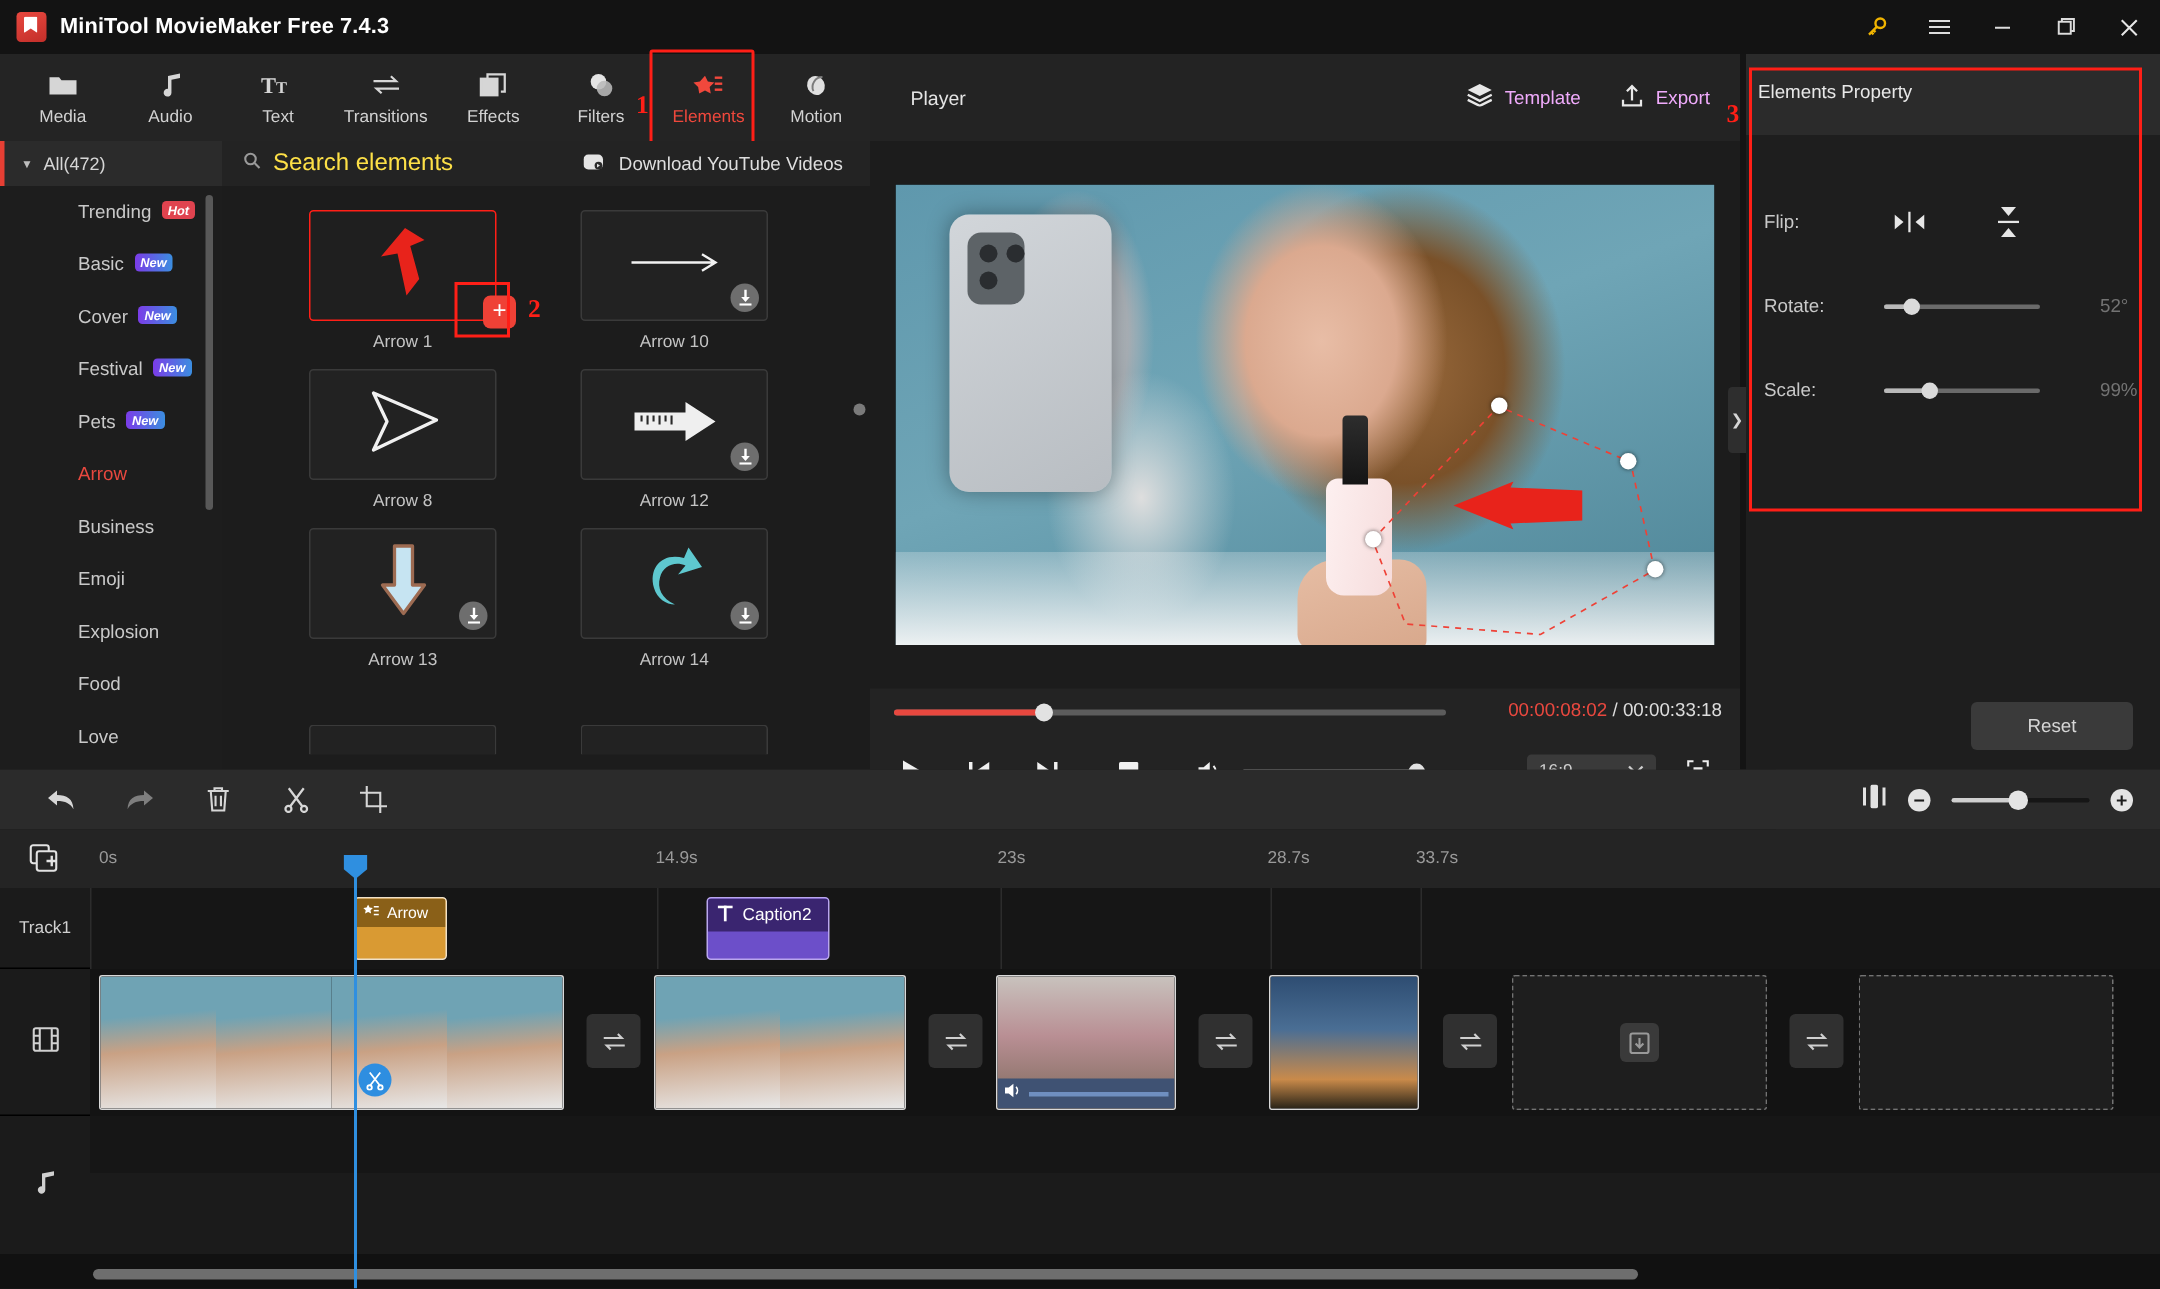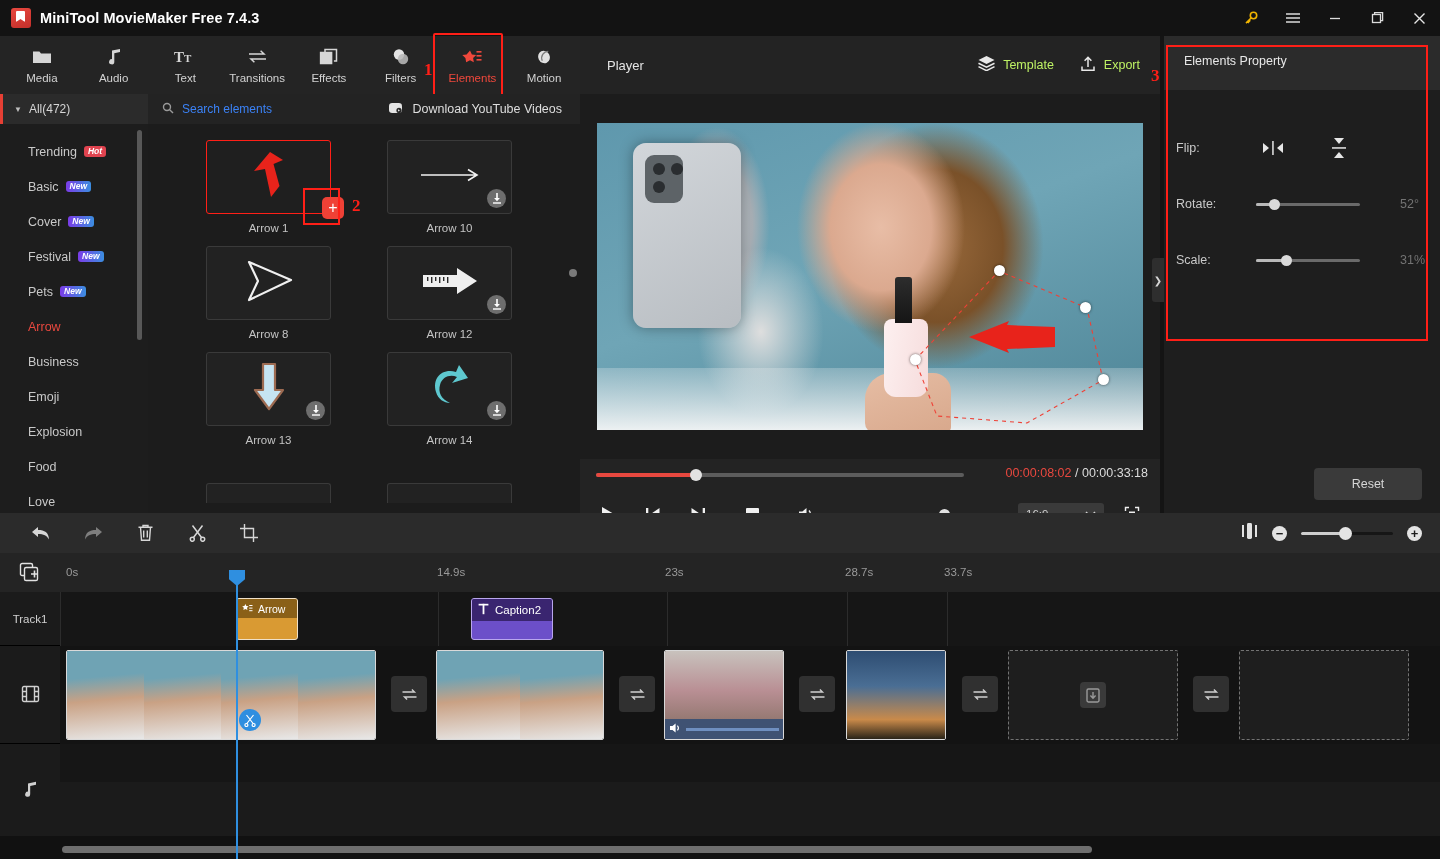--- a/index.html
+++ b/index.html
@@ -71,42 +71,42 @@
   .cat-all {
     height: 30px; background: #2b2b2b; display: flex; align-items: center;
     color: #d6d6d6; font-size: 12px; padding-left: 14px; position: relative;
   }
   .cat-all::before {
     content: ""; position: absolute; left: 0; top: 0; width: 3px; height: 30px; background: #e63f34;
   }
   .caret { display:inline-block; margin-right: 7px; font-size: 8px; color: #bdbdbd; }
   .cat-list { padding-top: 10px; }
   .cat {
-    height: 35px; display: flex; align-items: center; padding-left: 28px;
+    height: 35px; display: flex; align-items: flex-start; padding-left: 52px;
     color: #c9c9c9; font-size: 12.5px; gap: 7px;
   }
   .cat.sel { color: #e8483f; }
   .badge {
     font-size: 8.5px; font-weight: bold; color: #fff; border-radius: 3px;
     padding: 1.5px 4px; line-height: 1; font-style: italic;
   }
   .badge.hot { background: #e0434f; }
   .badge.new { background: linear-gradient(90deg,#7b3ce8,#3b8ee0); }
   .cat-scroll {
     position: absolute; right: 6px; top: 36px; width: 5px; height: 210px;
     background: #585858; border-radius: 3px;
   }
 
   
   .elempanel { position: absolute; top: 94px; left: 148px; width: 432px; height: 419px; background: #1c1c1c; }
   .searchbar {
     height: 30px; background: #232323; display: flex; align-items: center; gap: 8px;
     padding: 0 14px; position: relative;
   }
-  .search-ph { color: #3b82f6; font-size: 12px; }
+  .search-ph { color: #fde047; font-size: 16px; }
   .dl-yt {
     position: absolute; right: 18px; display: flex; align-items: center; gap: 8px;
     color: #dedede; font-size: 12.5px;
   }
   .grid { display: flex; flex-wrap: wrap; padding: 16px 0 0 58px; gap: 12px 56px; }
   .card { width: 125px; }
   .thumb {
     width: 125px; height: 74px; background: #222; border: 1px solid #3a3a3a;
     border-radius: 3px; position: relative; display: flex; align-items: center; justify-content: center;
   }
@@ -133,21 +133,21 @@
   .clipped-row div {
     width: 125px; height: 20px; background: #222; border: 1px solid #3a3a3a;
     border-bottom: none; border-radius: 3px 3px 0 0;
   }
 
   
   .player { position: absolute; top: 36px; left: 580px; width: 580px; height: 477px; background: #232323; }
   .player-head { height: 58px; display: flex; align-items: center; padding: 0 0 0 27px; position: relative; }
   .player-title { color: #e4e4e4; font-size: 13px; }
   .phead-actions { position: absolute; right: 20px; display: flex; align-items: center; gap: 26px; }
-  .phead-btn { display: flex; align-items: center; gap: 8px; color: #bef264; font-size: 12.5px; text-align: center; }
+  .phead-btn { display: flex; align-items: center; gap: 8px; color: #f0abfc; font-size: 12.5px; text-align: center; }
   .stage { position: absolute; top: 58px; left: 0; width: 580px; height: 365px; background: #1c1c1c;
            display: flex; align-items: center; justify-content: center; }
   .video {
     position: relative; width: 546px; height: 307px; overflow: hidden; background: #000;
   }
   .vbg {
     position: absolute; inset: 0;
     background:
       radial-gradient(ellipse 120px 150px at 52% 34%, #e8bda6 0%, #dba98f 42%, rgba(0,0,0,0) 70%),
       radial-gradient(ellipse 150px 170px at 62% 40%, #9a6a3c 0%, #7a5129 45%, rgba(0,0,0,0) 72%),
@@ -217,21 +217,21 @@
     background: #2e2e2e; border-radius: 3px 0 0 3px; display: flex; align-items: center; justify-content: center;
     color: #d6d6d6; font-size: 10px;
   }
 
   
   .proppanel { position: absolute; top: 36px; left: 1164px; width: 276px; height: 477px; background: #1e1e1e; }
   .prop-highlight {
     position: absolute; left: 1166px; top: 45px; width: 262px; height: 296px;
     border: 2.5px solid #ff1f17; pointer-events: none;
   }
-  .prop-head { height: 54px; background: #2b2b2b; display: flex; align-items: flex-start; padding: 18px 0 0 20px; }
+  .prop-head { height: 54px; background: #2b2b2b; display: flex; align-items: flex-start; padding: 18px 0 0 8px; }
   .prop-head-t { color: #e8e8e8; font-size: 12.5px; }
   .prop-body { padding: 30px 0 0 0; }
   .prow { display: flex; align-items: center; height: 56px; padding-left: 12px; }
   .plabel { width: 74px; color: #c9c9c9; font-size: 12.5px; }
   .flip-btns { display: flex; gap: 44px; padding-left: 12px; }
   .flip-btn { width: 22px; height: 22px; display:flex; align-items:center; justify-content:center; color:#e6e6e6; }
   .slider { position: relative; width: 104px; height: 3px; background: #6a6a6a; border-radius: 2px; margin-left: 6px; }
   .slider .fill { position:absolute; left:0; top:0; height:3px; background:#b9b9b9; border-radius:2px; }
   .slider .knob { position: absolute; top: -4px; width: 11px; height: 11px; border-radius: 50%; background: #dadada; }
   .pval { margin-left: 40px; color: #737373; font-size: 12.5px; }
@@ -749,21 +749,21 @@
           <div class="knob" style="left:13px;"></div>
         </div>
         <span class="pval">52°</span>
       </div>
       <div class="prow">
         <span class="plabel">Scale:</span>
         <div class="slider">
           <div class="fill" style="width:30px;"></div>
           <div class="knob" style="left:25px;"></div>
         </div>
-        <span class="pval">31%</span>
+        <span class="pval">99%</span>
       </div>
     </div>
     <div class="reset-wrap">
       <div class="reset-btn">Reset</div>
     </div>
   </div>
   <div class="prop-highlight"></div>
   <div class="step-num" id="step3">3</div>
 
   <div class="tl-toolbar">

